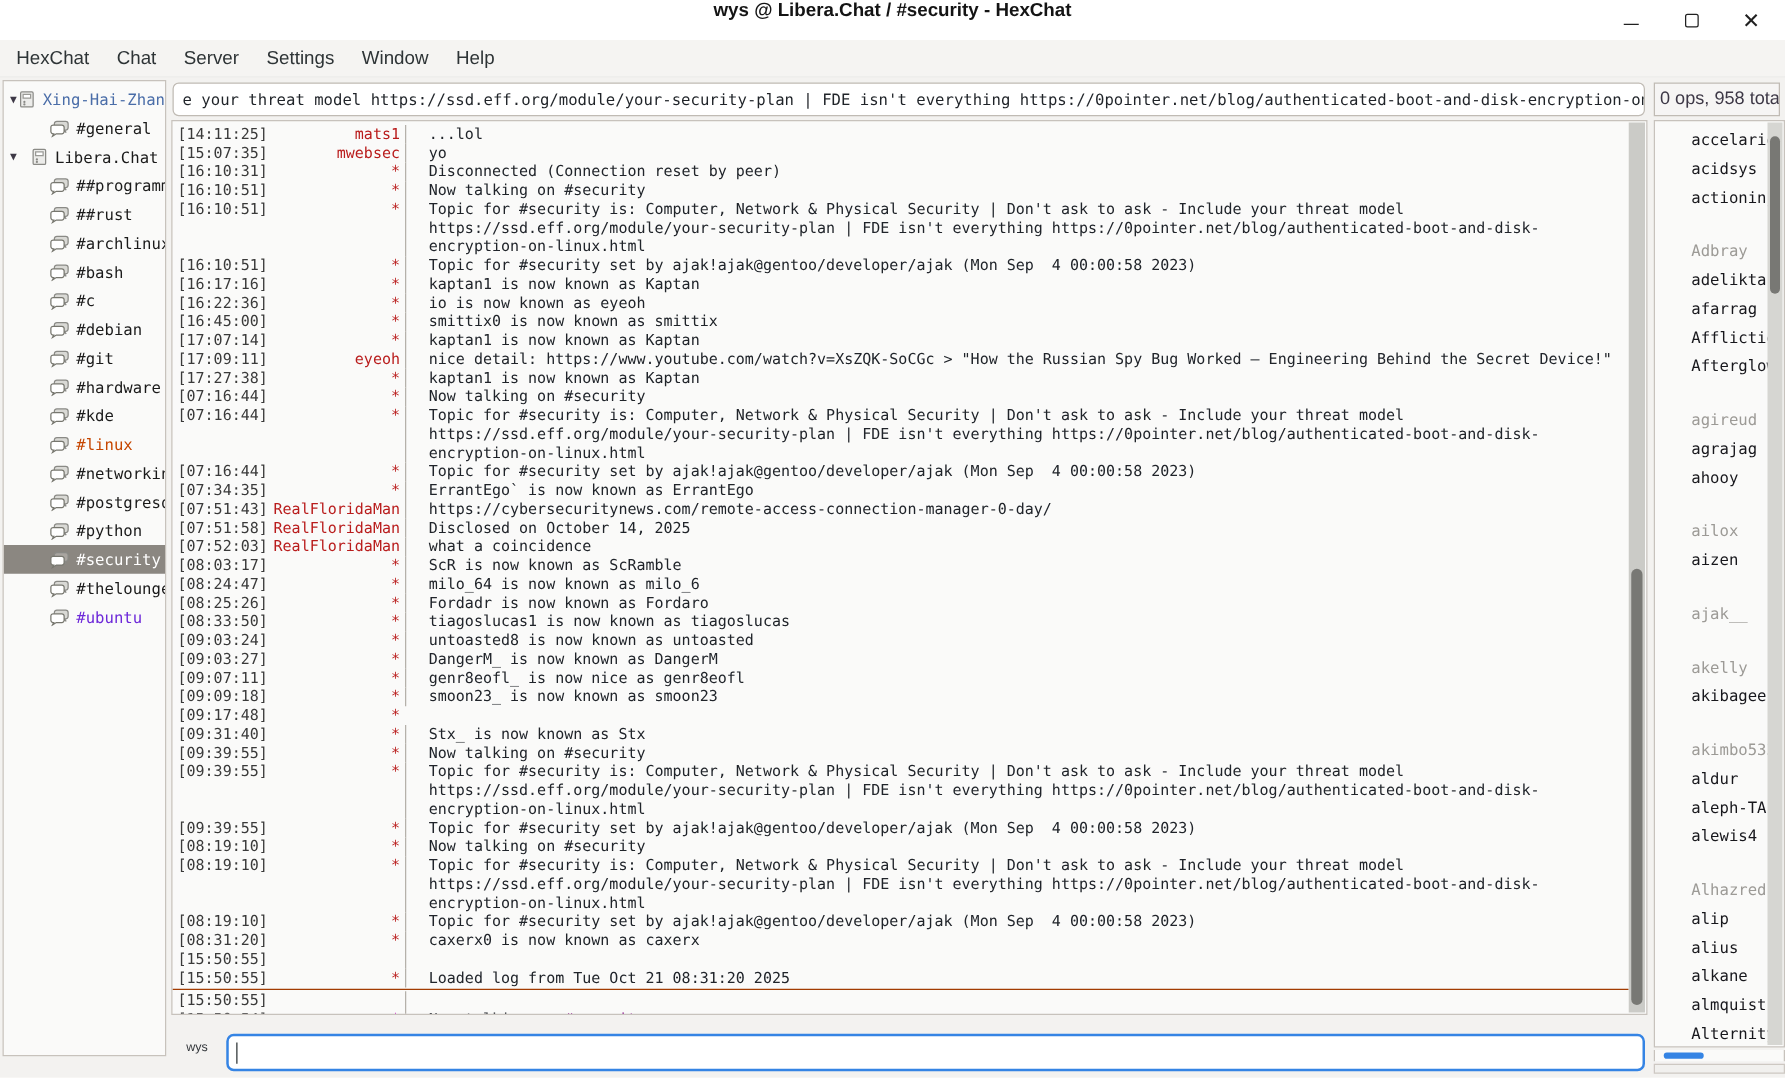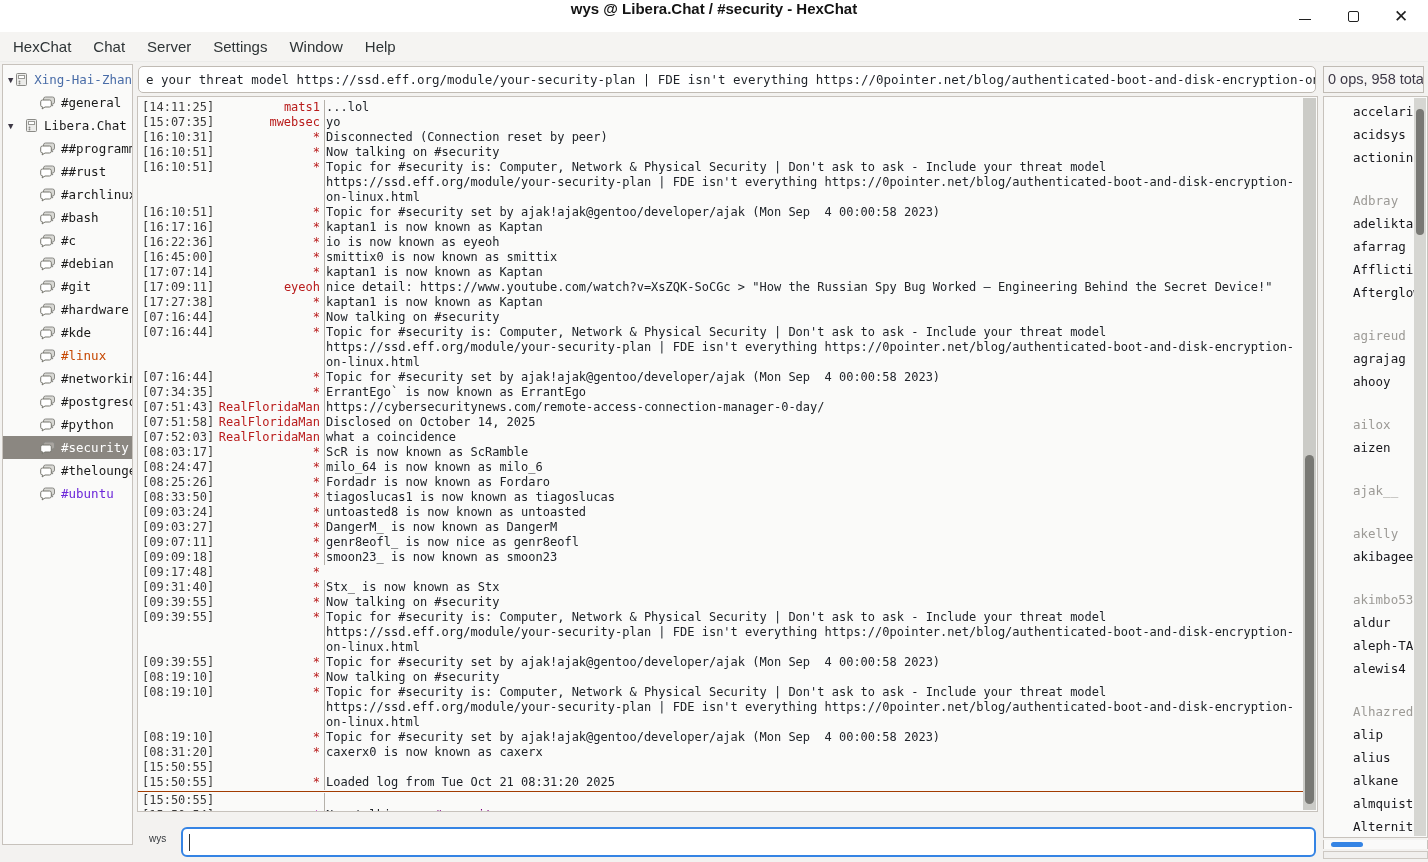--- a/index.html
+++ b/index.html
@@ -58,21 +58,21 @@
   .chat-content {
     position:absolute; left:0; top:0; right:14px; bottom:0; padding-top:3px;
     font-family:"DejaVu Sans Mono", monospace; font-size:12px; line-height:15px;
     color:#20242a; overflow:hidden;
   }
   .crow { display:flex; align-items:flex-start; }
   .crow .t { flex:none; width:80px; padding-left:4px; white-space:nowrap; color:#3a3a3a; }
   .crow .n { flex:none; width:102px; text-align:right; white-space:nowrap; overflow:hidden; color:#b91c1c; }
   .crow .m {
     flex:1; min-width:0; min-height:15px; margin-left:4px;
-    border-left:1px solid #b5b1aa; padding-left:1px;
+    border-left:1px solid #b5b1aa; padding-left:18px;
     white-space:pre-wrap; overflow-wrap:anywhere;
   }
   .marker { border-top:1px solid #a23c02; margin:1px 0; }
 
   
   .vscroll {
     position:absolute; top:1px; right:1px; bottom:1px; width:13px;
     background:#cbcbc7;
   }
   .vscroll .thumb { position:absolute; left:2px; width:9px; background:#787874; border-radius:5px; }

